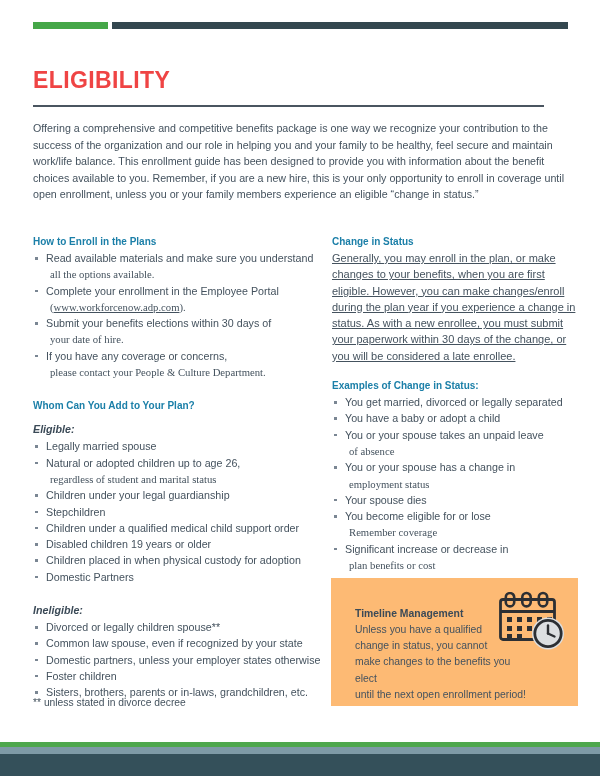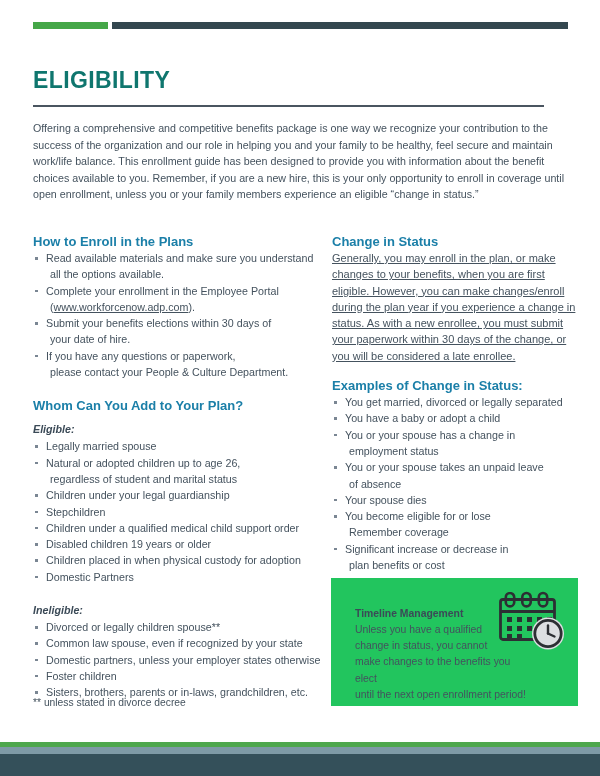--- a/index.html
+++ b/index.html
@@ -38,21 +38,21 @@
   }
 
   
   .page-title {
     position: absolute;
     top: 67px;
     left: 33px;
     font-size: 23px;
     font-weight: bold;
     letter-spacing: 0.4px;
-    color: #0f766e;
+    color: #ef4444;
   }
   .title-rule {
     position: absolute;
     top: 105px;
     left: 33px;
     width: 511px;
     height: 2px;
     background: #4a5560;
   }
 
@@ -77,21 +77,21 @@
   .col-right {
     position: absolute;
     top: 234px;
     left: 332px;
     width: 248px;
   }
 
   .sec-head {
     color: #1b7fa8;
     font-weight: bold;
-    font-size: 13px;
+    font-size: 10px;
     line-height: 15px;
     margin: 0 0 1px 0;
   }
   .sub-head {
     color: #3b4a57;
     font-weight: bold;
     font-size: 10.7px;
     line-height: 15px;
     margin: 0 0 1px 0;
     font-style: italic;
@@ -121,20 +121,21 @@
     position: absolute;
     left: 2px;
     top: 7px;
     width: 2.5px;
     height: 2.5px;
     background: #7a8693;
   }
   ul.blist li .cont {
     display: block;
     padding-left: 4px;
+    font-family: Liberation Serif, serif;
   }
 
   .spacer-sm { height: 8px; }
   .spacer-md { height: 14px; }
   .spacer-lg { height: 18px; }
 
   a.portal-link {
     color: #44525e;
     text-decoration: underline;
   }
@@ -147,21 +148,21 @@
     color: #44525e;
   }
 
   
   .timeline-box {
     position: absolute;
     top: 578px;
     left: 331px;
     width: 247px;
     height: 128px;
-    background: #22c55e;
+    background: #fdba74;
   }
   .timeline-inner {
     position: relative;
     padding: 28px 0 0 24px;
     width: 175px;
   }
   .timeline-title {
     font-weight: bold;
     font-size: 10.4px;
     color: #3b4a57;
@@ -230,21 +231,21 @@
     </li>
     <li>
       <span>Complete your enrollment in the Employee Portal</span>
       <span class="cont"><span>(</span><a class="portal-link" href="#">www.workforcenow.adp.com</a><span>).</span></span>
     </li>
     <li>
       <span>Submit your benefits elections within 30 days of</span>
       <span class="cont">your date of hire.</span>
     </li>
     <li>
-      <span>If you have any questions or paperwork,</span>
+      <span>If you have any coverage or concerns,</span>
       <span class="cont">please contact your People &amp; Culture Department.</span>
     </li>
   </ul>
 
   <div class="spacer-lg"></div>
 
   <div class="sec-head">Whom Can You Add to Your Plan?</div>
   <div class="spacer-sm"></div>
   <div class="sub-head">Eligible:</div>
   <ul class="blist">
@@ -279,26 +280,26 @@
   <div class="sec-head">Change in Status</div>
   <div class="para">Generally, you may enroll in the plan, or make changes to your benefits, when you are first eligible. However, you can make changes/enroll during the plan year if you experience a change in status. As with a new enrollee, you must submit your paperwork within 30 days of the change, or you will be considered a late enrollee.</div>
 
   <div class="spacer-md"></div>
 
   <div class="sec-head">Examples of Change in Status:</div>
   <ul class="blist">
     <li><span>You get married, divorced or legally separated</span></li>
     <li><span>You have a baby or adopt a child</span></li>
     <li>
+      <span>You or your spouse takes an unpaid leave</span>
+      <span class="cont">of absence</span>
+    </li>
+    <li>
       <span>You or your spouse has a change in</span>
       <span class="cont">employment status</span>
-    </li>
-    <li>
-      <span>You or your spouse takes an unpaid leave</span>
-      <span class="cont">of absence</span>
     </li>
     <li><span>Your spouse dies</span></li>
     <li>
       <span>You become eligible for or lose</span>
       <span class="cont">Remember coverage</span>
     </li>
     <li>
       <span>Significant increase or decrease in</span>
       <span class="cont">plan benefits or cost</span>
     </li>

